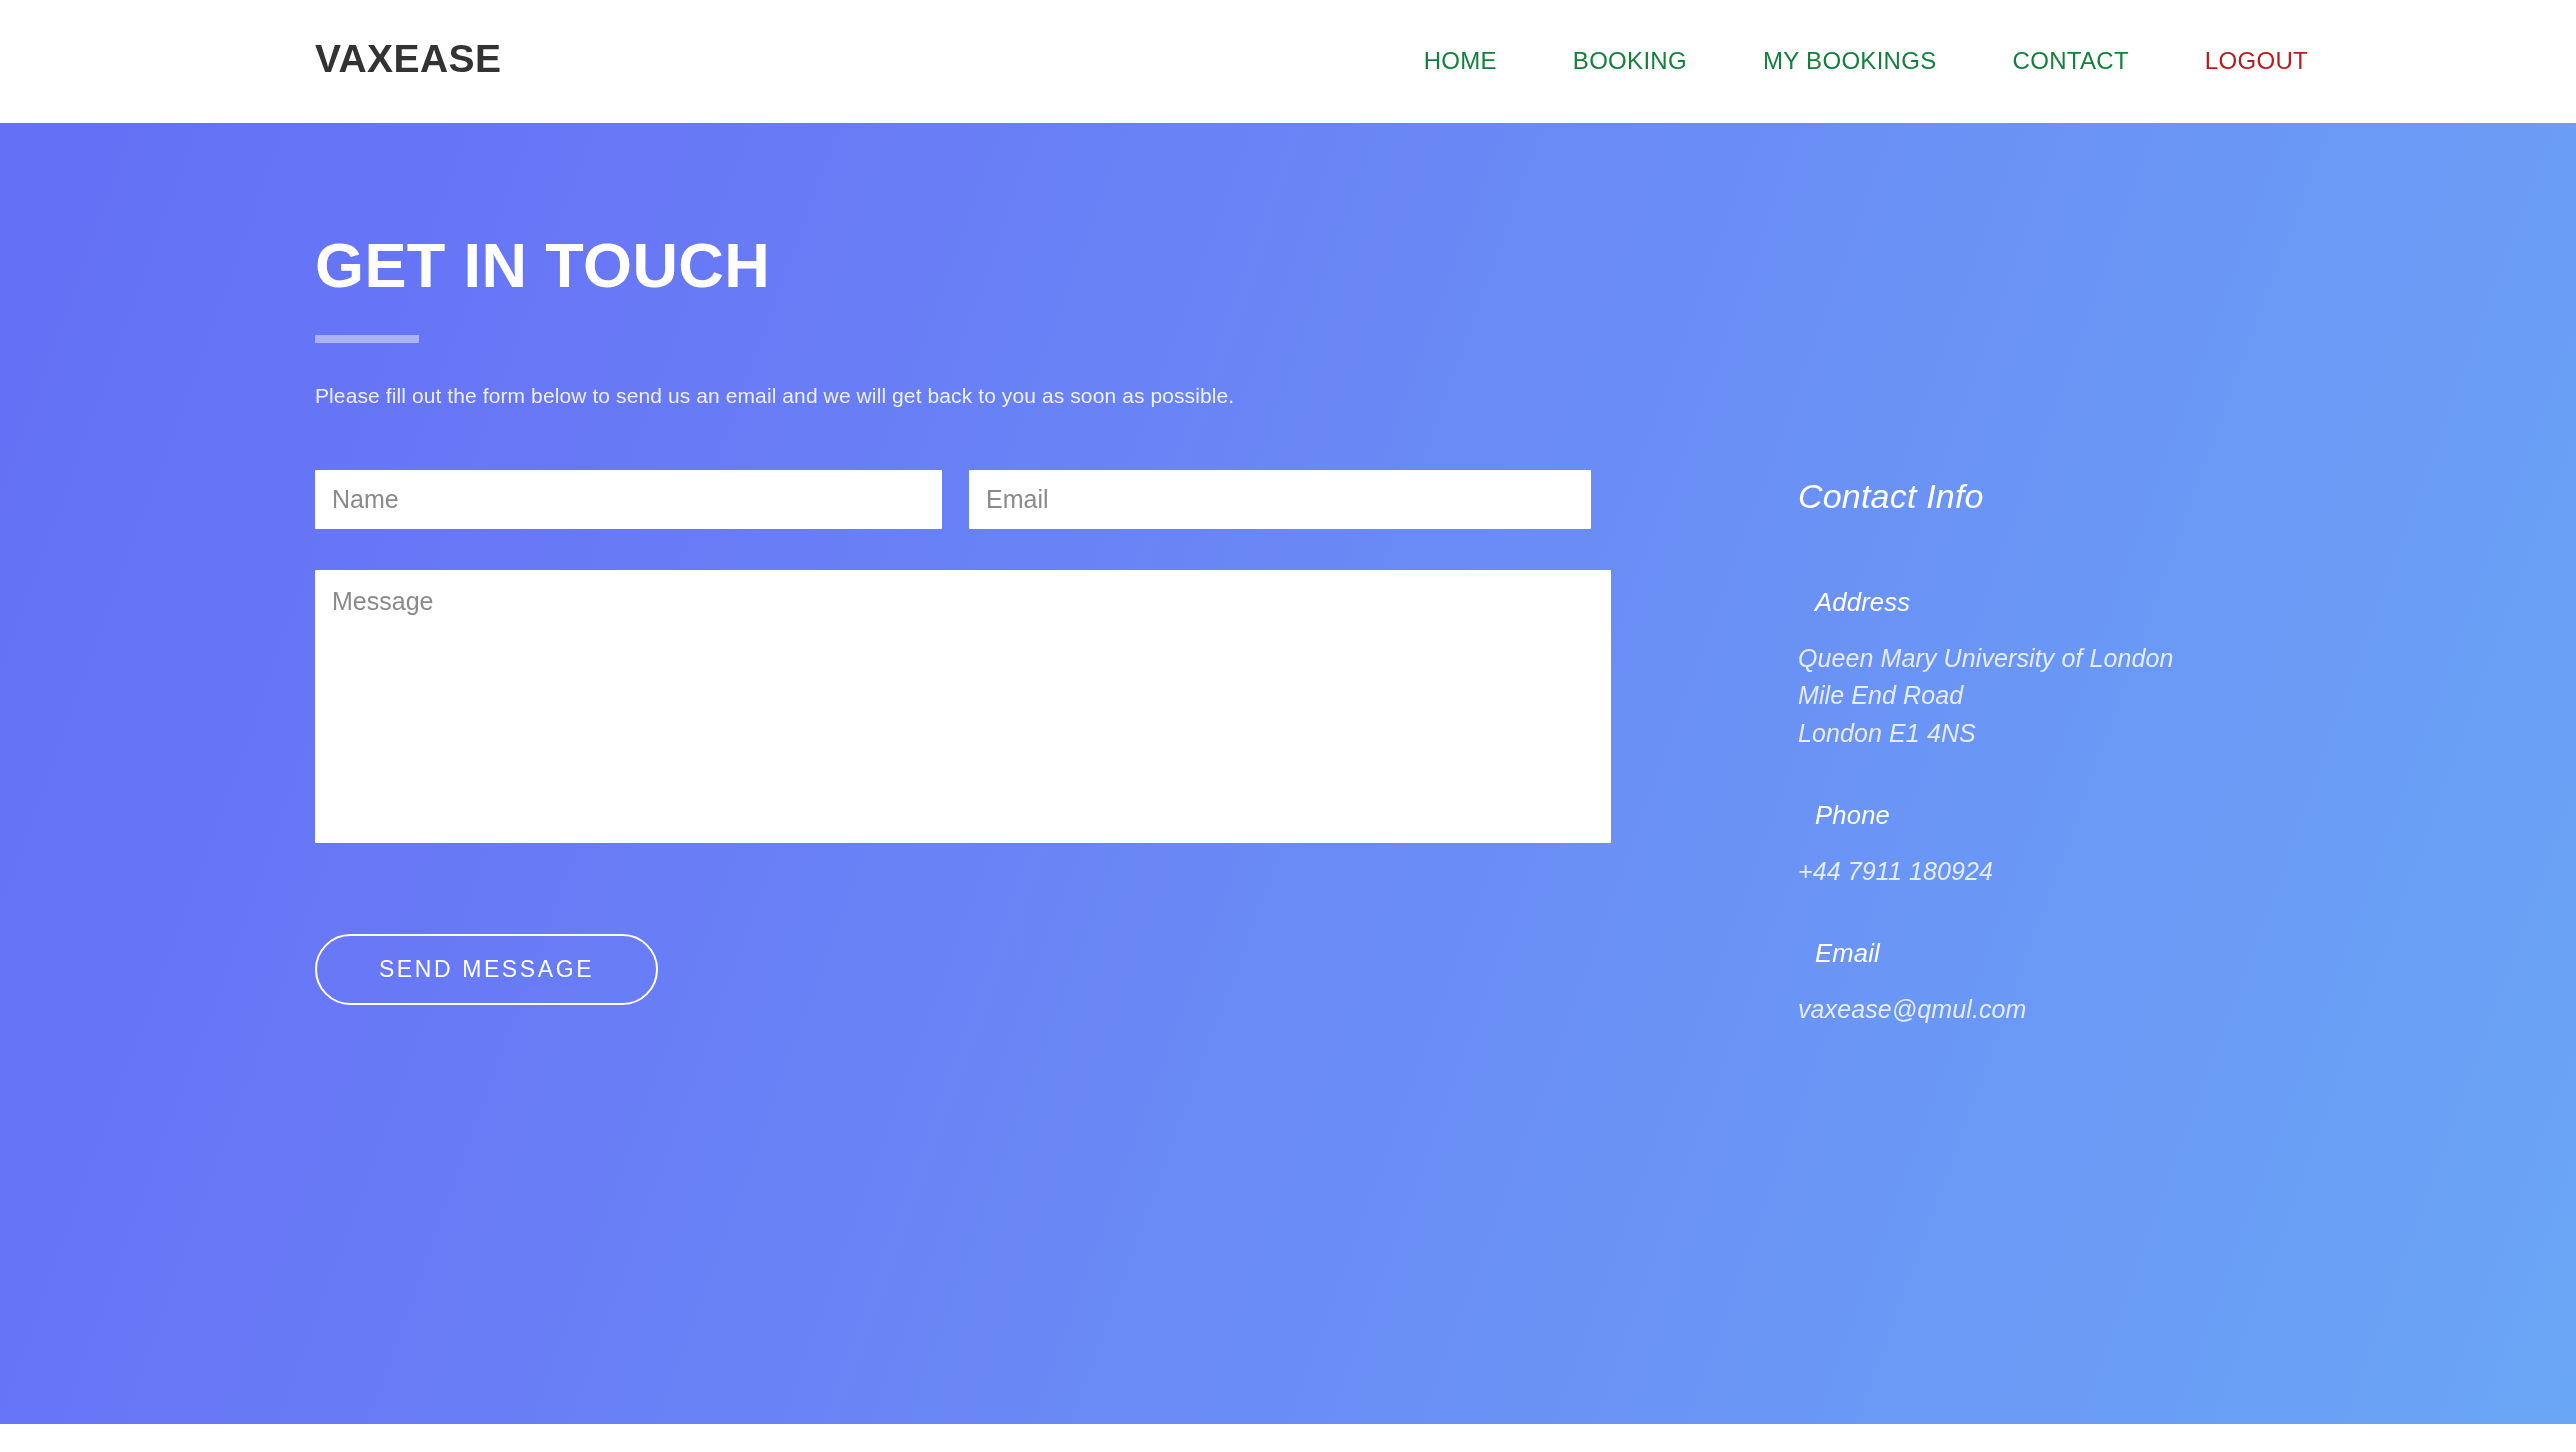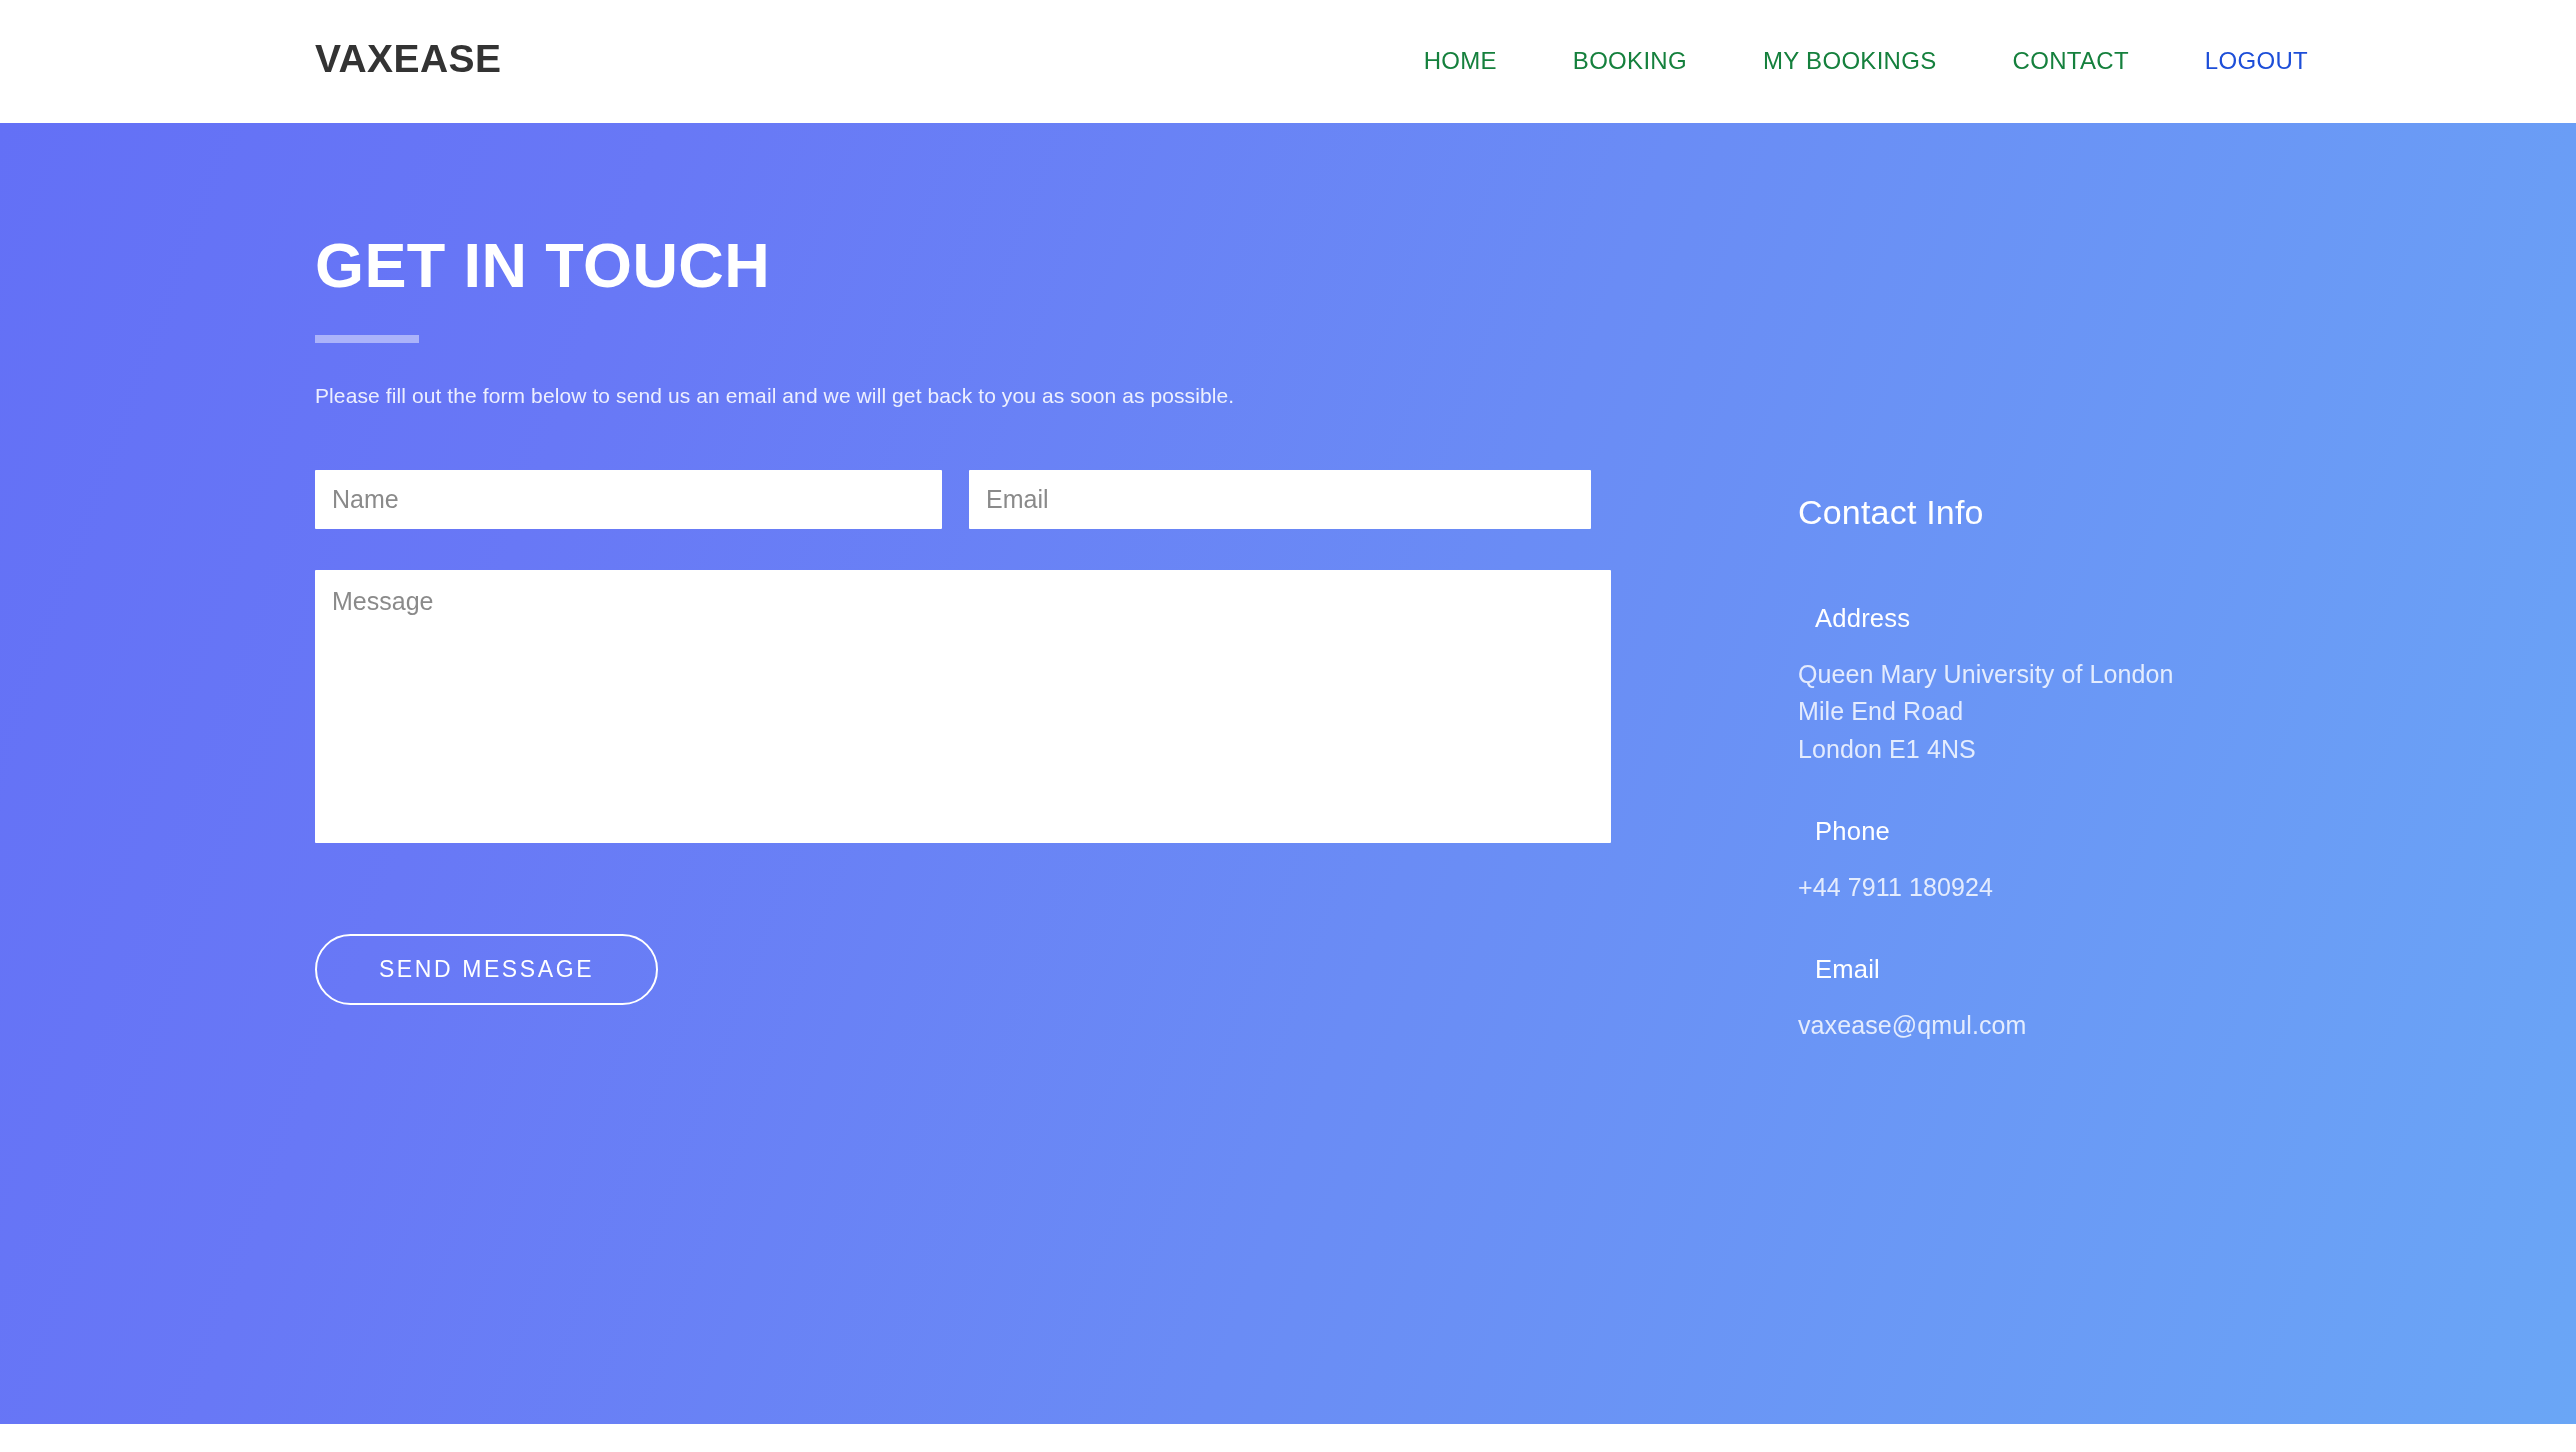--- a/index.html
+++ b/index.html
@@ -50,21 +50,21 @@
   .nav-link {
     font-size: 24px;
     color: #15803d;
     text-decoration: none;
     letter-spacing: 0.3px;
     padding: 0 38px;
     white-space: nowrap;
     cursor: pointer;
   }
 
-  .nav-link.accent { color: #1d4ed8; }
+  .nav-link.accent { color: #b91c1c; }
 
   
   .hero {
     flex: 1 1 auto;
     position: relative;
     background: linear-gradient(110deg, #6370f6 0%, #6878f6 22%, #6a8cf5 55%, #6aa6f6 100%);
     padding: 0 85px 0 315px;
     overflow: hidden;
   }
 
@@ -162,23 +162,24 @@
     font-family: "Liberation Sans", sans-serif;
     font-size: 23px;
     letter-spacing: 2.6px;
     cursor: pointer;
   }
 
   
   .info-column {
     position: absolute;
     left: 1483px;
-    top: 16px;
+    top: 0;
     width: 528px;
     padding-top: 356px;
+    font-style: italic;
   }
 
   .info-heading {
     font-size: 34px;
     color: #ffffff;
     font-weight: normal;
     letter-spacing: 0.2px;
     line-height: 1;
   }
 

